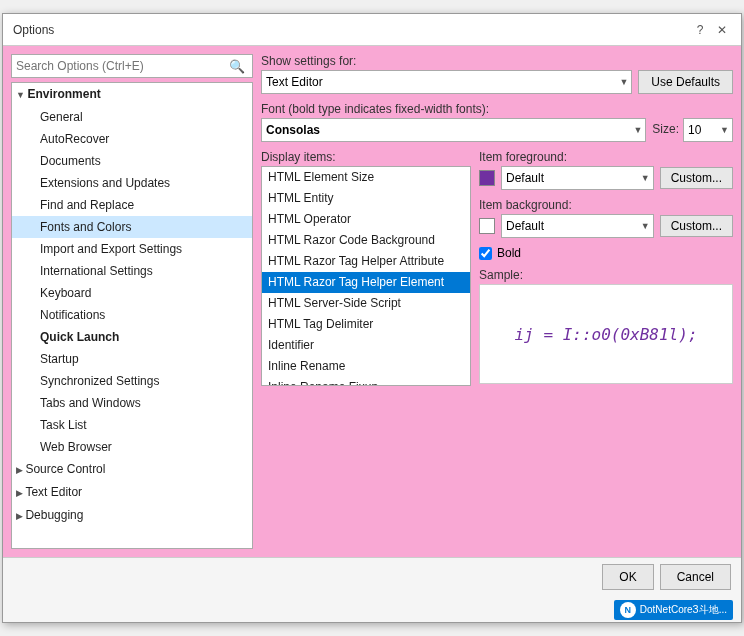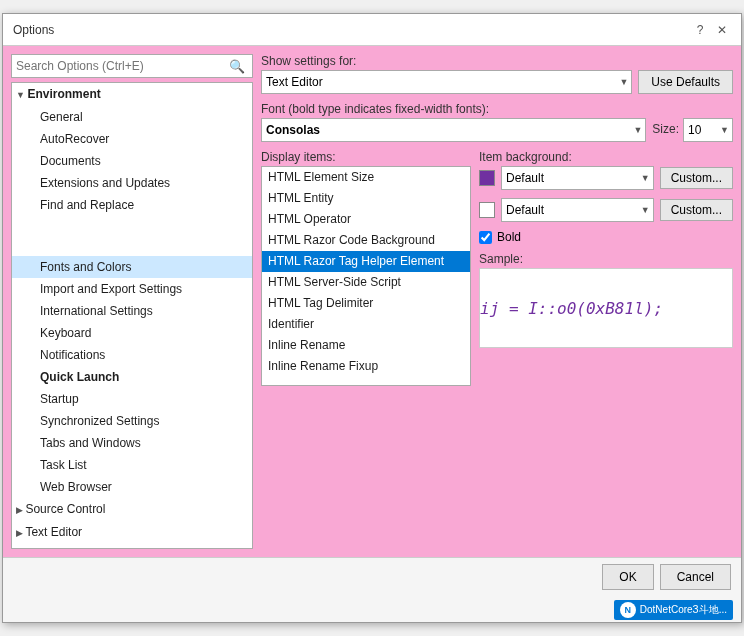--- a/index.html
+++ b/index.html
@@ -229,24 +229,24 @@
       height: 22px;
     }
     .bold-checkbox-row {
       display: flex;
       align-items: center;
       gap: 5px;
     }
     .sample-box {
       border: 1px solid #ccc;
       background: #fff;
-      height: 80px;
-      display: flex;
-      align-items: center;
-      justify-content: flex-start;
+      height: 100px;
+      display: flex;
+      align-items: center;
+      justify-content: center;
       font-size: 16px;
       font-style: italic;
       color: #7030a0;
       font-family: Consolas, monospace;
     }
 
     .dialog-footer {
       display: flex;
       justify-content: flex-end;
       align-items: center;
@@ -316,21 +316,21 @@
         <input class="search-input" type="text" placeholder="Search Options (Ctrl+E)" style="">
         <button class="search-icon-btn">🔍</button>
       </div>
       <div class="tree-container" id="tree-container">
       <div class="tree-item" style="padding-left: 4px; font-weight: normal;"><span style="font-size: 9px; color: rgb(85, 85, 85);">▼ </span><span style="font-weight: bold;">Environment</span></div>
           <div class="tree-item" style="padding-left: 28px;">General</div>
           <div class="tree-item" style="padding-left: 28px;">AutoRecover</div>
           <div class="tree-item" style="padding-left: 28px;">Documents</div>
           <div class="tree-item" style="padding-left: 28px;">Extensions and Updates</div>
           <div class="tree-item" style="padding-left: 28px;">Find and Replace</div>
-          <div class="tree-item" style="padding-left: 28px; background: rgb(204, 232, 255); font-weight: normal; margin-top: 40px;">Fonts and Colors</div>
+          <div class="tree-item" style="padding-left: 28px; background: rgb(204, 232, 255); font-weight: normal;">Fonts and Colors</div>
           <div class="tree-item" style="padding-left: 28px;">Import and Export Settings</div>
           <div class="tree-item" style="padding-left: 28px;">International Settings</div>
           <div class="tree-item" style="padding-left: 28px;">Keyboard</div>
           <div class="tree-item" style="padding-left: 28px;">Notifications</div>
           <div class="tree-item" style="padding-left: 28px; font-weight: bold;">Quick Launch</div>
           <div class="tree-item" style="padding-left: 28px;">Startup</div>
           <div class="tree-item" style="padding-left: 28px;">Synchronized Settings</div>
           <div class="tree-item" style="padding-left: 28px;">Tabs and Windows</div>
           <div class="tree-item" style="padding-left: 28px;">Task List</div>
           <div class="tree-item" style="padding-left: 28px;">Web Browser</div>
@@ -377,45 +377,47 @@
       </div>
 
       <div class="display-items-section">
         <div class="display-items-left">
           <div class="section-label">Display items:</div>
           <div class="display-items-list" id="display-items-list">
           <div class="list-item">HTML Element Size</div>
               <div class="list-item">HTML Entity</div>
               <div class="list-item">HTML Operator</div>
               <div class="list-item">HTML Razor Code Background</div>
+              <div class="list-item">HTML Razor Tag Helper Attribute</div>
               <div class="list-item" style="background: rgb(0, 120, 212); color: rgb(255, 255, 255);">HTML Razor Tag Helper Element</div>
               <div class="list-item">HTML Server-Side Script</div>
               <div class="list-item">HTML Tag Delimiter</div>
               <div class="list-item">Identifier</div>
               <div class="list-item">Inline Rename</div>
               <div class="list-item">Inline Rename Fixup</div>
             </div>
         </div>
         <div class="display-items-right">
 
           <div>
-            <div class="section-label">Item background:</div>
+            <div class="section-label">Item foreground:</div>
             <div class="color-row">
               <div class="color-swatch" id="fg-swatch" style="background: rgb(112, 48, 160);"></div>
               <div class="dropdown-wrapper" style="flex:1">
                 <select style="width:100%">
                   <option>Default</option>
                 </select>
                 <span class="chev">▼</span>
               </div>
               <button class="custom-btn">Custom...</button>
             </div>
           </div>
 
           <div>
+            <div class="section-label">Item background:</div>
             <div class="color-row">
               <div class="color-swatch" id="bg-swatch" style="background:#fff"></div>
               <div class="dropdown-wrapper" style="flex:1">
                 <select style="width:100%">
                   <option>Default</option>
                 </select>
                 <span class="chev">▼</span>
               </div>
               <button class="custom-btn">Custom...</button>
             </div>

